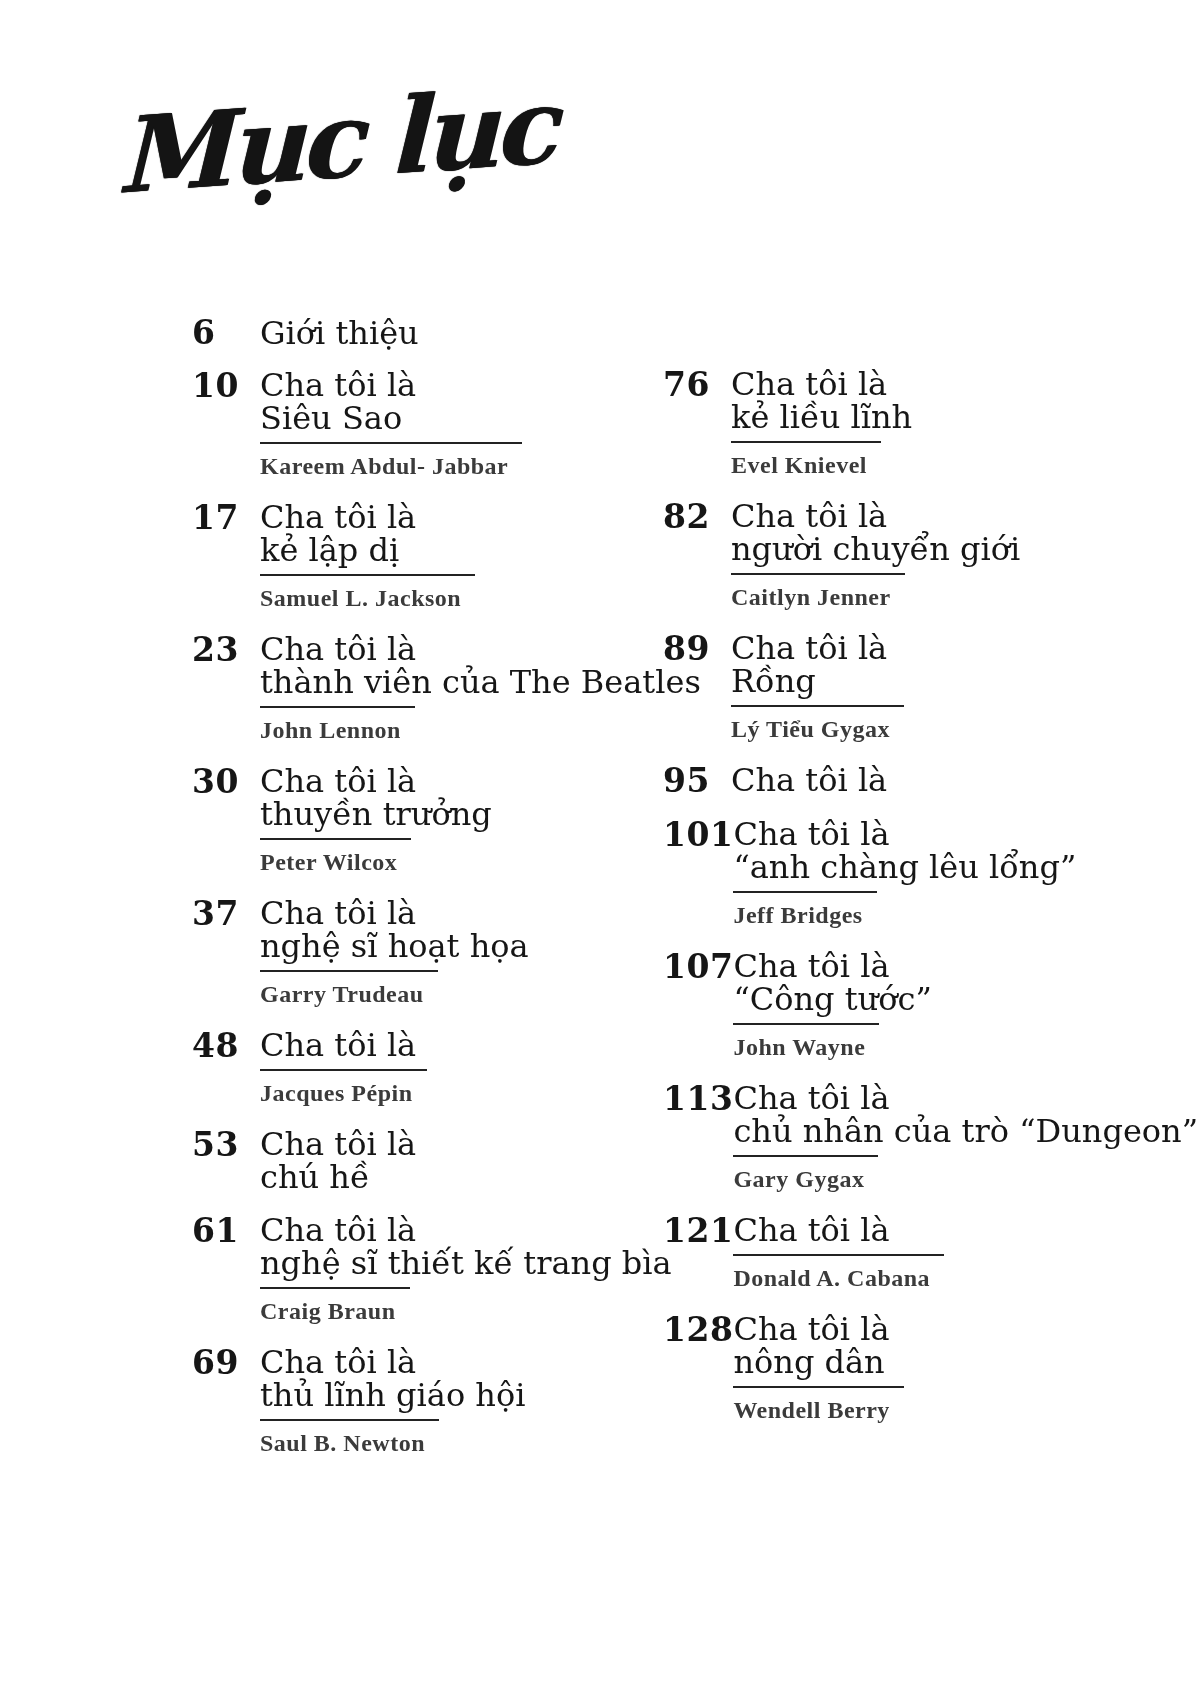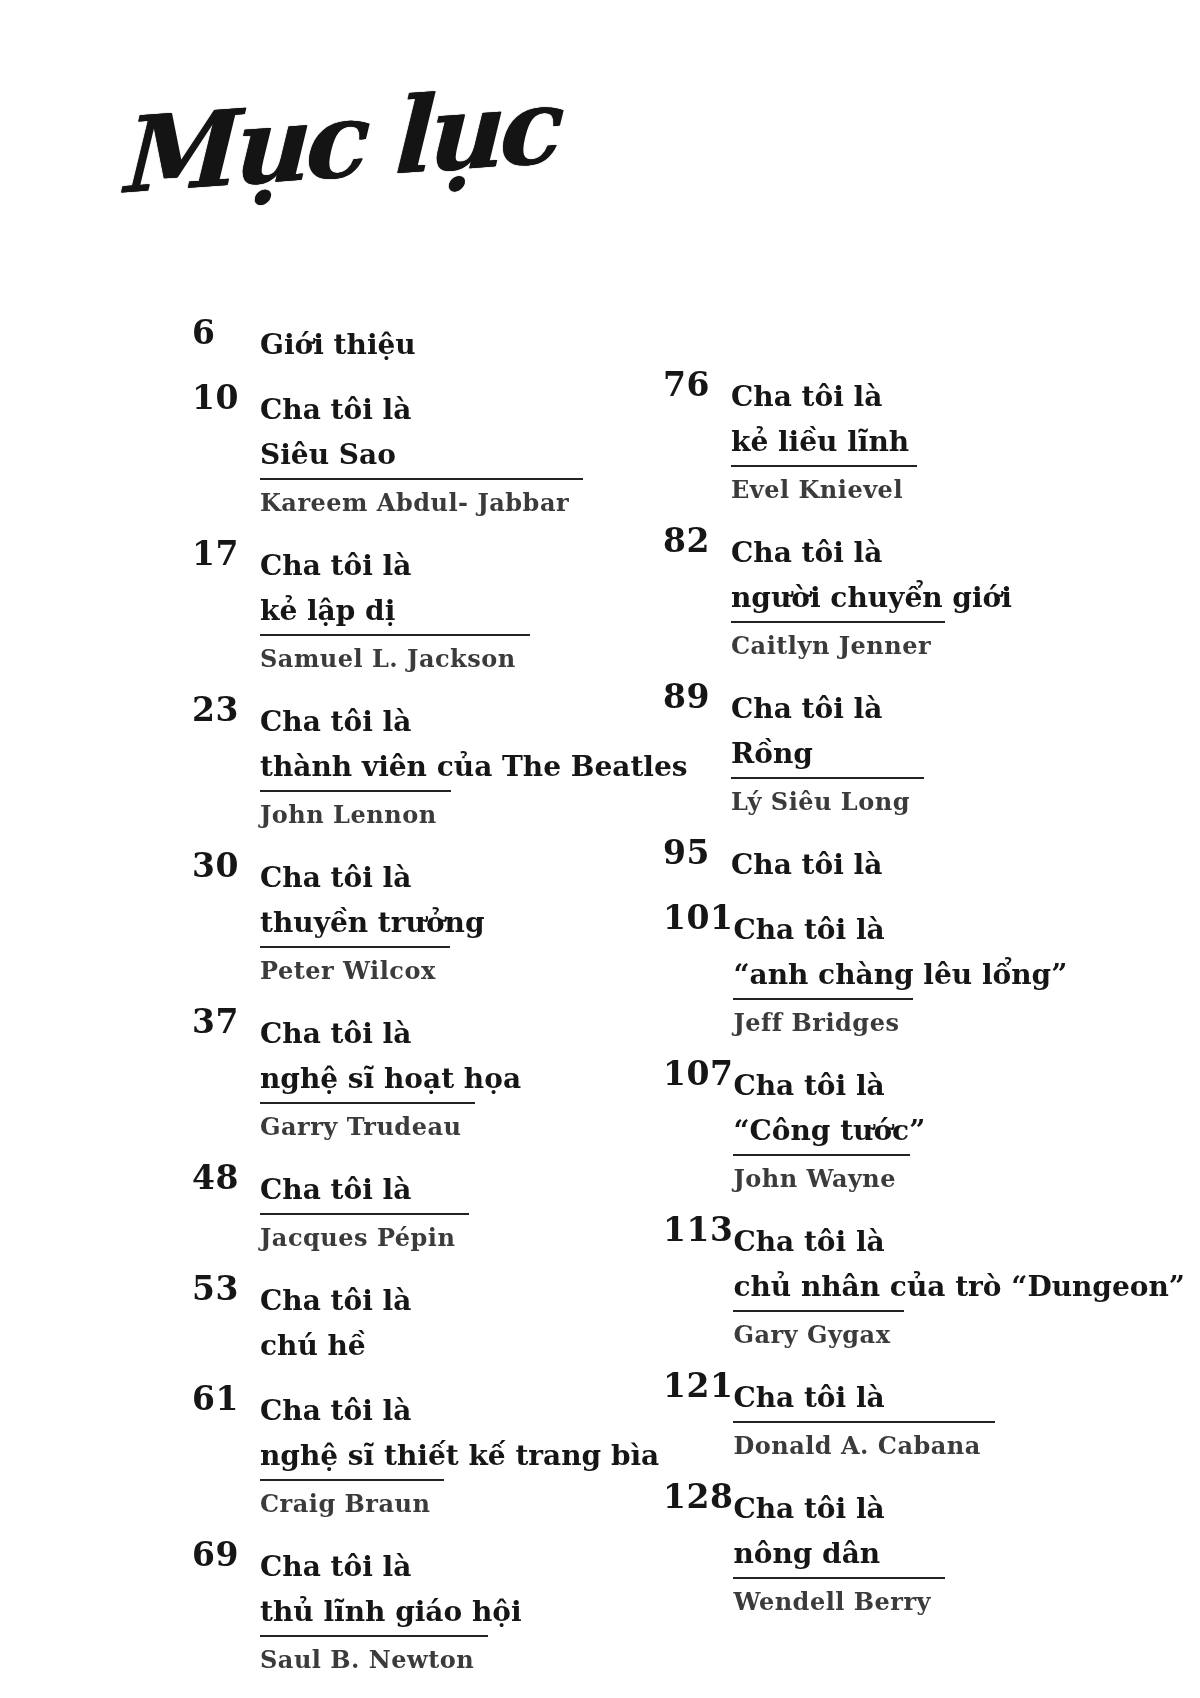--- a/index.html
+++ b/index.html
@@ -58,35 +58,35 @@
   .entry .num{
     flex:0 0 68px;
     font-size:33px;
     line-height:34px;
     font-weight:bold;
     color:var(--ink);
     letter-spacing:0.5px;
   }
   .entry .body{flex:1 1 auto;min-width:0;}
   .t-line{
-    font-size:28px;
+    font-size:32px;
     line-height:33px;
-    font-weight:bold;
+    font-weight:normal;
     color:var(--ink);
     white-space:nowrap;
-    margin-top:12px;
   }
   .intro{margin-bottom:19px;}
   .intro .t-line{line-height:34px;}
   .author-wrap{
     display:inline-block;
     margin-top:7px;
     padding-top:8px;
     padding-right:14px;
     border-top:2px solid var(--rule);
+    font-family:Liberation Serif, serif;
   }
   .author{
     font-size:24px;
     line-height:29px;
     font-weight:bold;
     letter-spacing:0.5px;
     color:var(--author-ink);
     white-space:nowrap;
   }
 </style>
@@ -227,21 +227,21 @@
       </div>
     </div>
   </div>
 
   <div class="entry">
     <div class="num">89</div>
     <div class="body">
       <div class="t-line">Cha tôi là</div>
       <div class="t-line">Rồng</div>
       <div class="author-wrap">
-        <span class="author">Lý Siêu Long</span>
+        <span class="author">Lý Tiểu Gygax</span>
       </div>
     </div>
   </div>
 
   <div class="entry">
     <div class="num">95</div>
     <div class="body">
       <div class="t-line">Cha tôi là</div>
     </div>
   </div>

